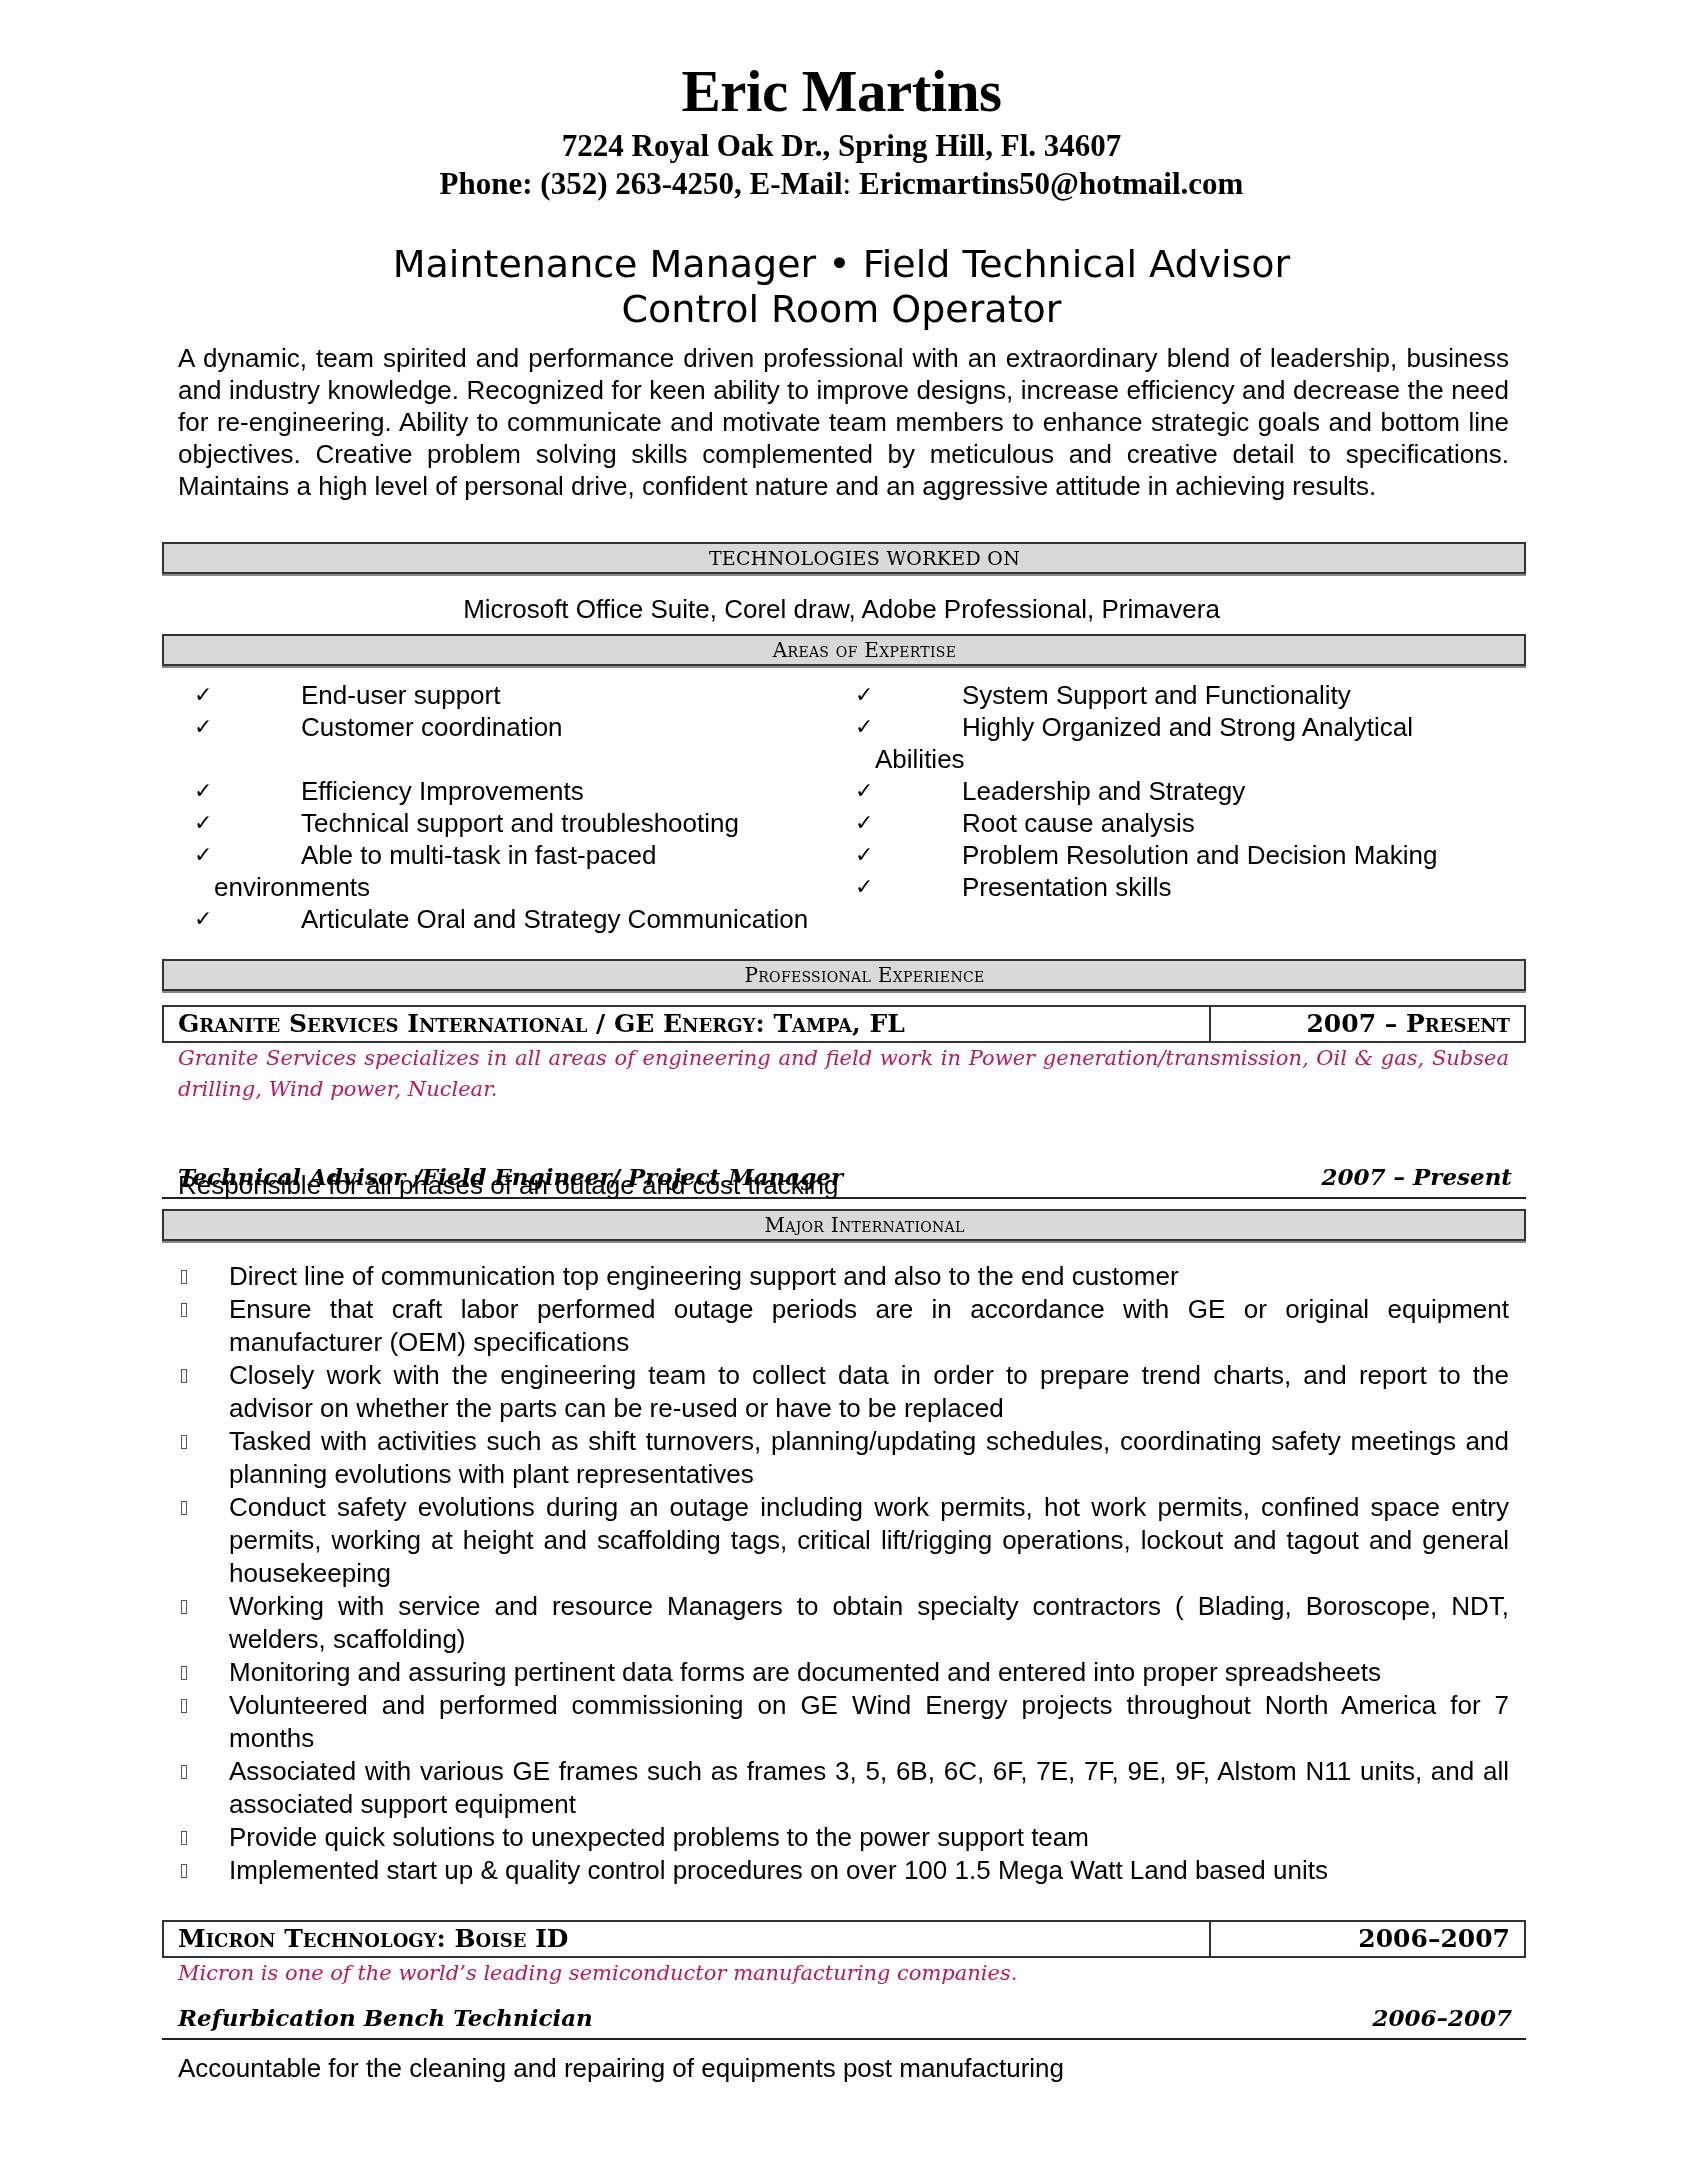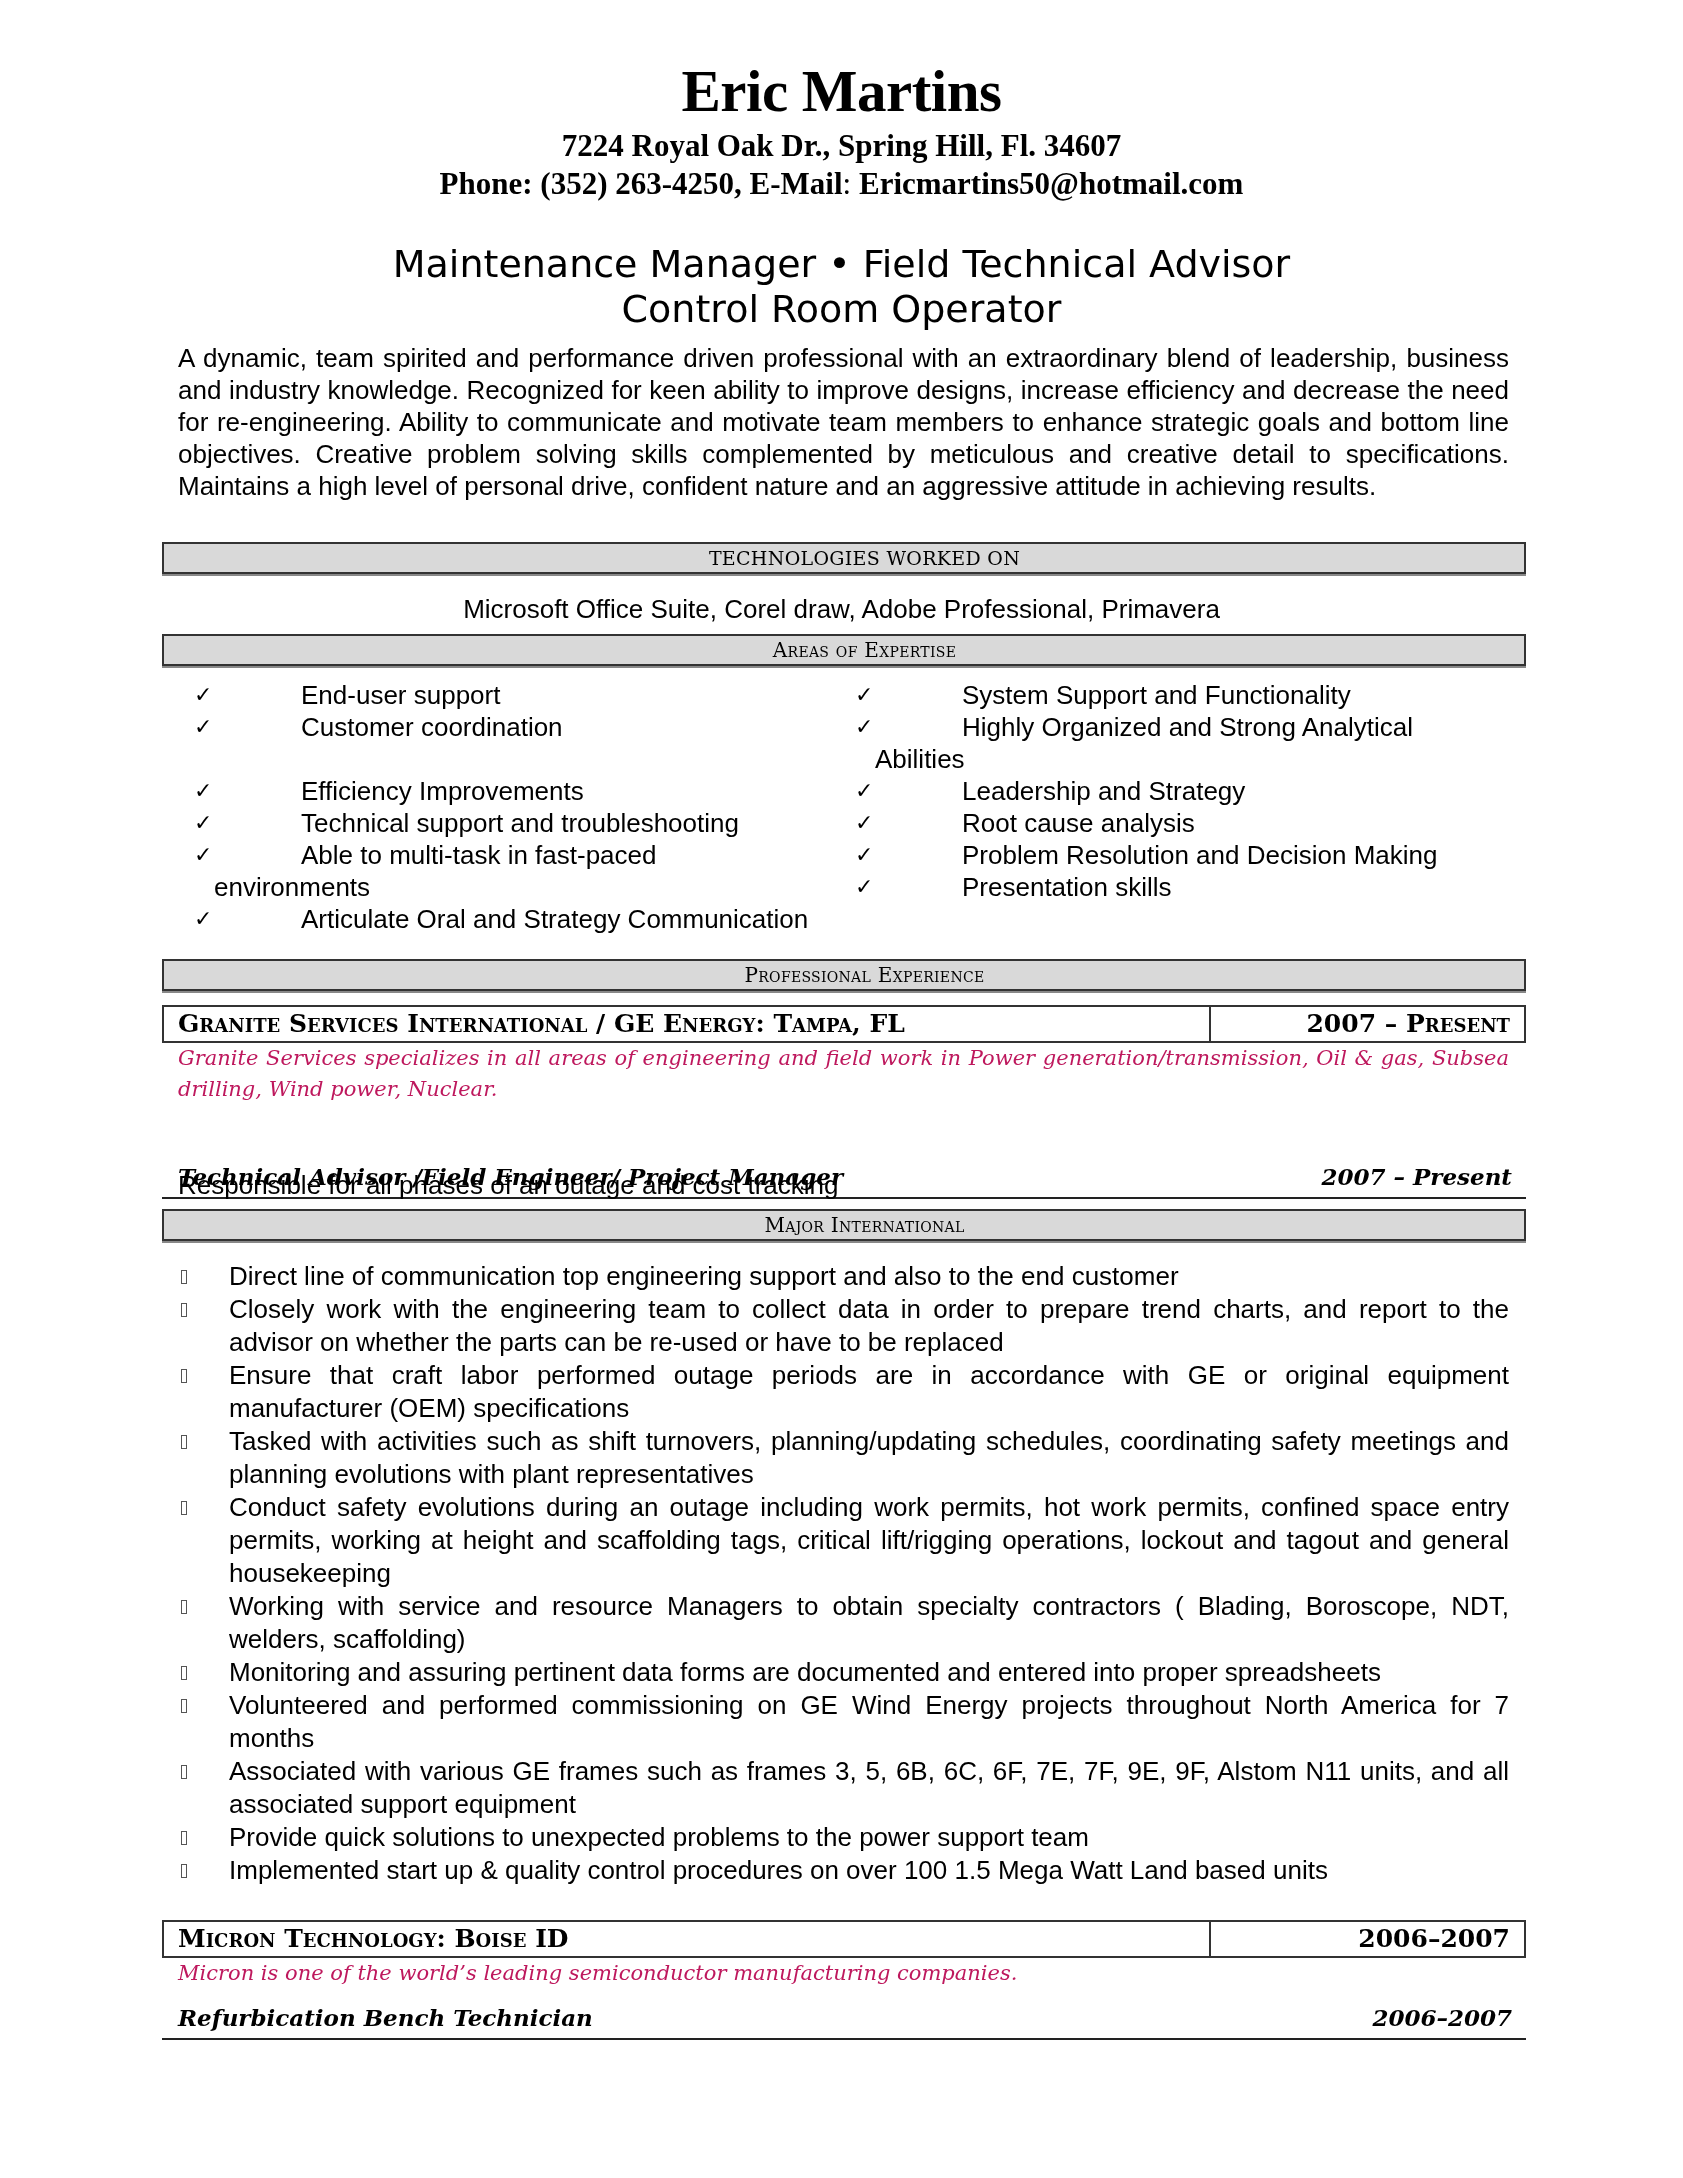--- a/index.html
+++ b/index.html
@@ -140,36 +140,37 @@
   <div class="role-row" style="top:1161px;">
     <span class="rtitle">Technical Advisor /Field Engineer/ Project Manager</span>
     <span class="rdate">2007 – Present</span>
   </div>
   <div class="plain" style="top:1169px;">Responsible for all phases of an outage and cost tracking</div>
 
   <div class="sec-box" style="top:1209px;">Major International</div>
 
   <div class="contrib">
     <div class="contrib-item"><span class="bul"></span><span>Direct line of communication top engineering support and also to the end customer</span></div>
+    <div class="contrib-item"><span class="bul"></span><span>Ensure that craft labor performed outage periods are in accordance with GE or original equipment manufacturer (OEM) specifications</span></div>
     <div class="contrib-item"><span class="bul"></span><span>Closely work with the engineering team to collect data in order to prepare trend charts, and report to the advisor on whether the parts can be re-used or have to be replaced</span></div>
-    <div class="contrib-item"><span class="bul"></span><span>Ensure that craft labor performed outage periods are in accordance with GE or original equipment manufacturer (OEM) specifications</span></div>
     <div class="contrib-item"><span class="bul"></span><span>Tasked with activities such as shift turnovers, planning/updating schedules, coordinating safety meetings and planning evolutions with plant representatives</span></div>
     <div class="contrib-item"><span class="bul"></span><span>Conduct safety evolutions during an outage including work permits, hot work permits, confined space entry permits, working at height and scaffolding tags, critical lift/rigging operations, lockout and tagout and general housekeeping</span></div>
     <div class="contrib-item"><span class="bul"></span><span>Working with service and resource Managers to obtain specialty contractors ( Blading, Boroscope, NDT, welders, scaffolding)</span></div>
     <div class="contrib-item"><span class="bul"></span><span>Monitoring and assuring pertinent data forms are documented and entered into proper spreadsheets</span></div>
     <div class="contrib-item"><span class="bul"></span><span>Volunteered and performed commissioning on GE Wind Energy projects throughout North America for 7 months</span></div>
     <div class="contrib-item"><span class="bul"></span><span>Associated with various GE frames such as frames 3, 5, 6B, 6C, 6F, 7E, 7F, 9E, 9F, Alstom N11 units, and all associated support equipment</span></div>
     <div class="contrib-item"><span class="bul"></span><span>Provide quick solutions to unexpected problems to the power support team</span></div>
     <div class="contrib-item"><span class="bul"></span><span>Implemented start up &amp; quality control procedures on over 100 1.5 Mega Watt Land based units</span></div>
   </div>
 
   <div class="company-row" style="top:1920px;">
     <span class="cname">Micron Technology:  Boise ID</span>
     <span class="cdate">2006–2007</span>
   </div>
   <div class="company-desc" style="top:1958px;">Micron is one of the world’s leading semiconductor manufacturing companies.</div>
   <div class="role-row" style="top:2002px;">
     <span class="rtitle">Refurbication Bench Technician</span>
     <span class="rdate">2006–2007</span>
   </div>
+  <div class="plain" style="top:2052px;">Accountable for the cleaning and repairing of equipments post manufacturing</div>
 
 </div>
 
 
 </body></html>

